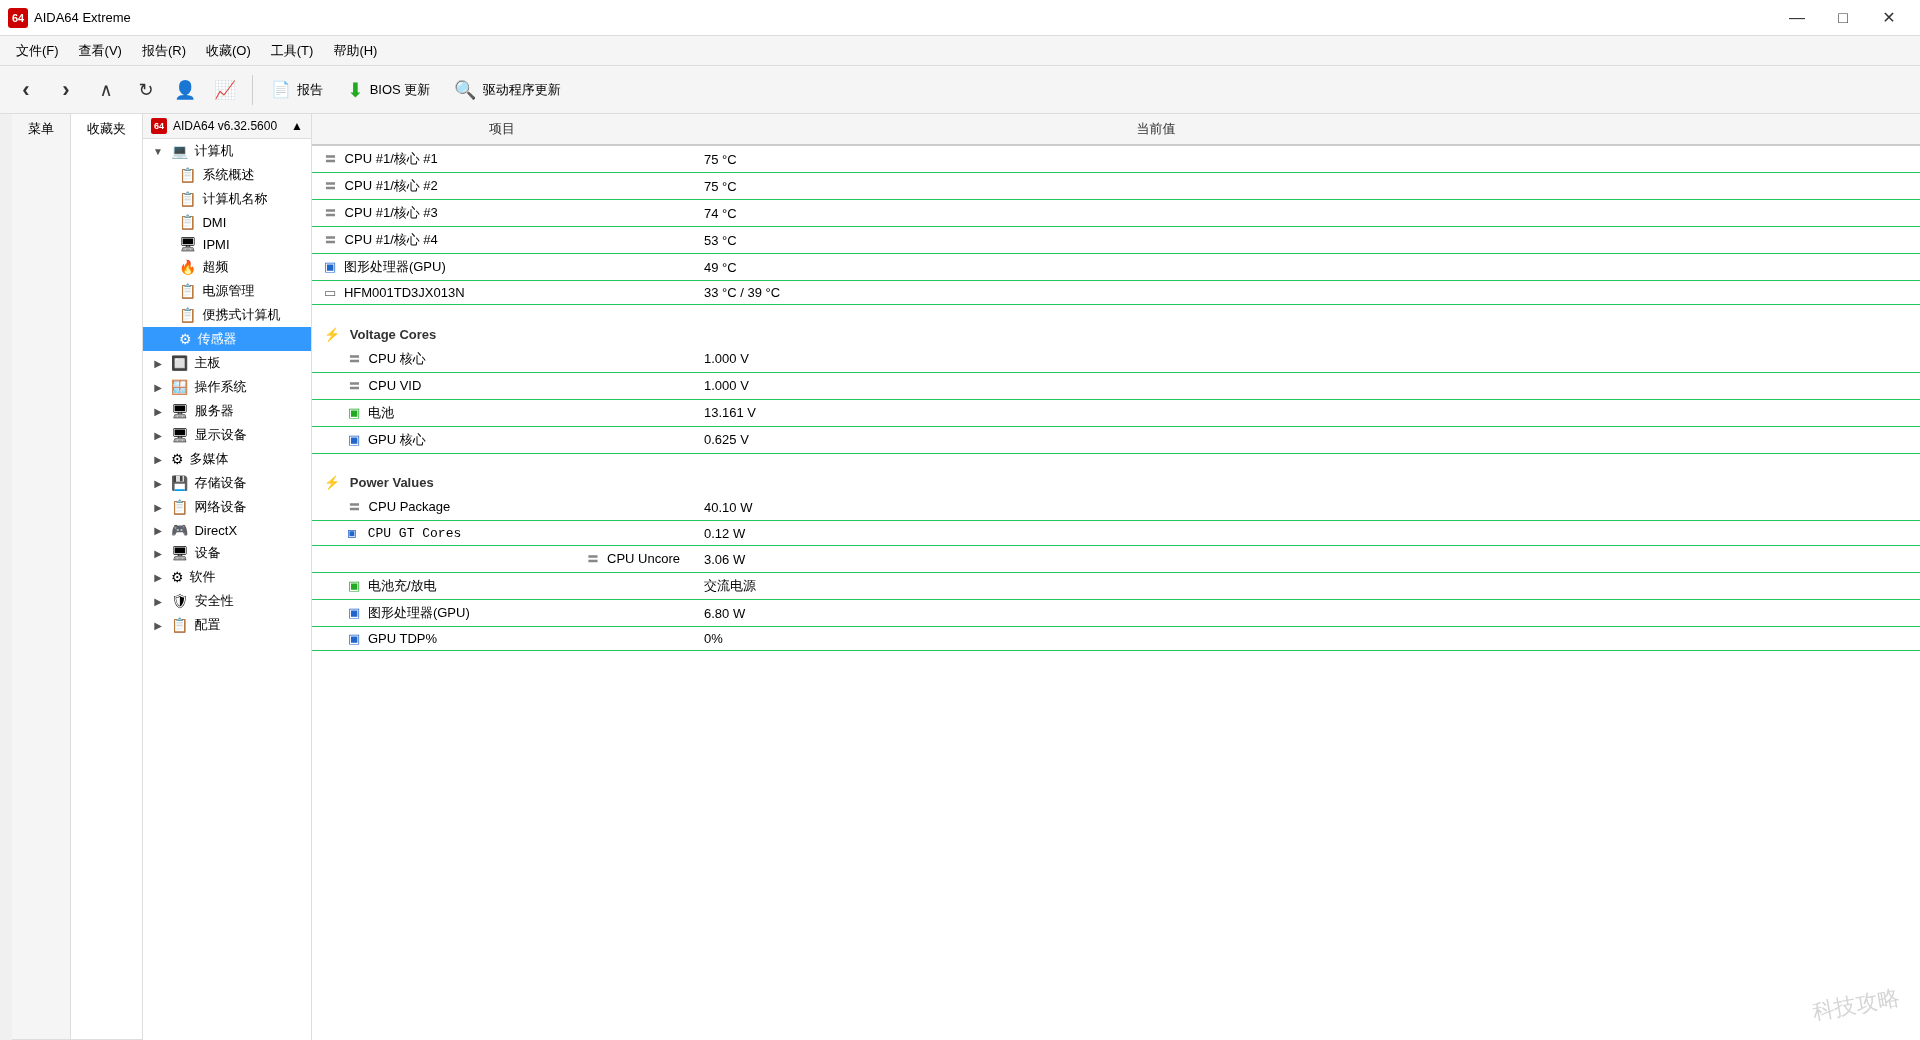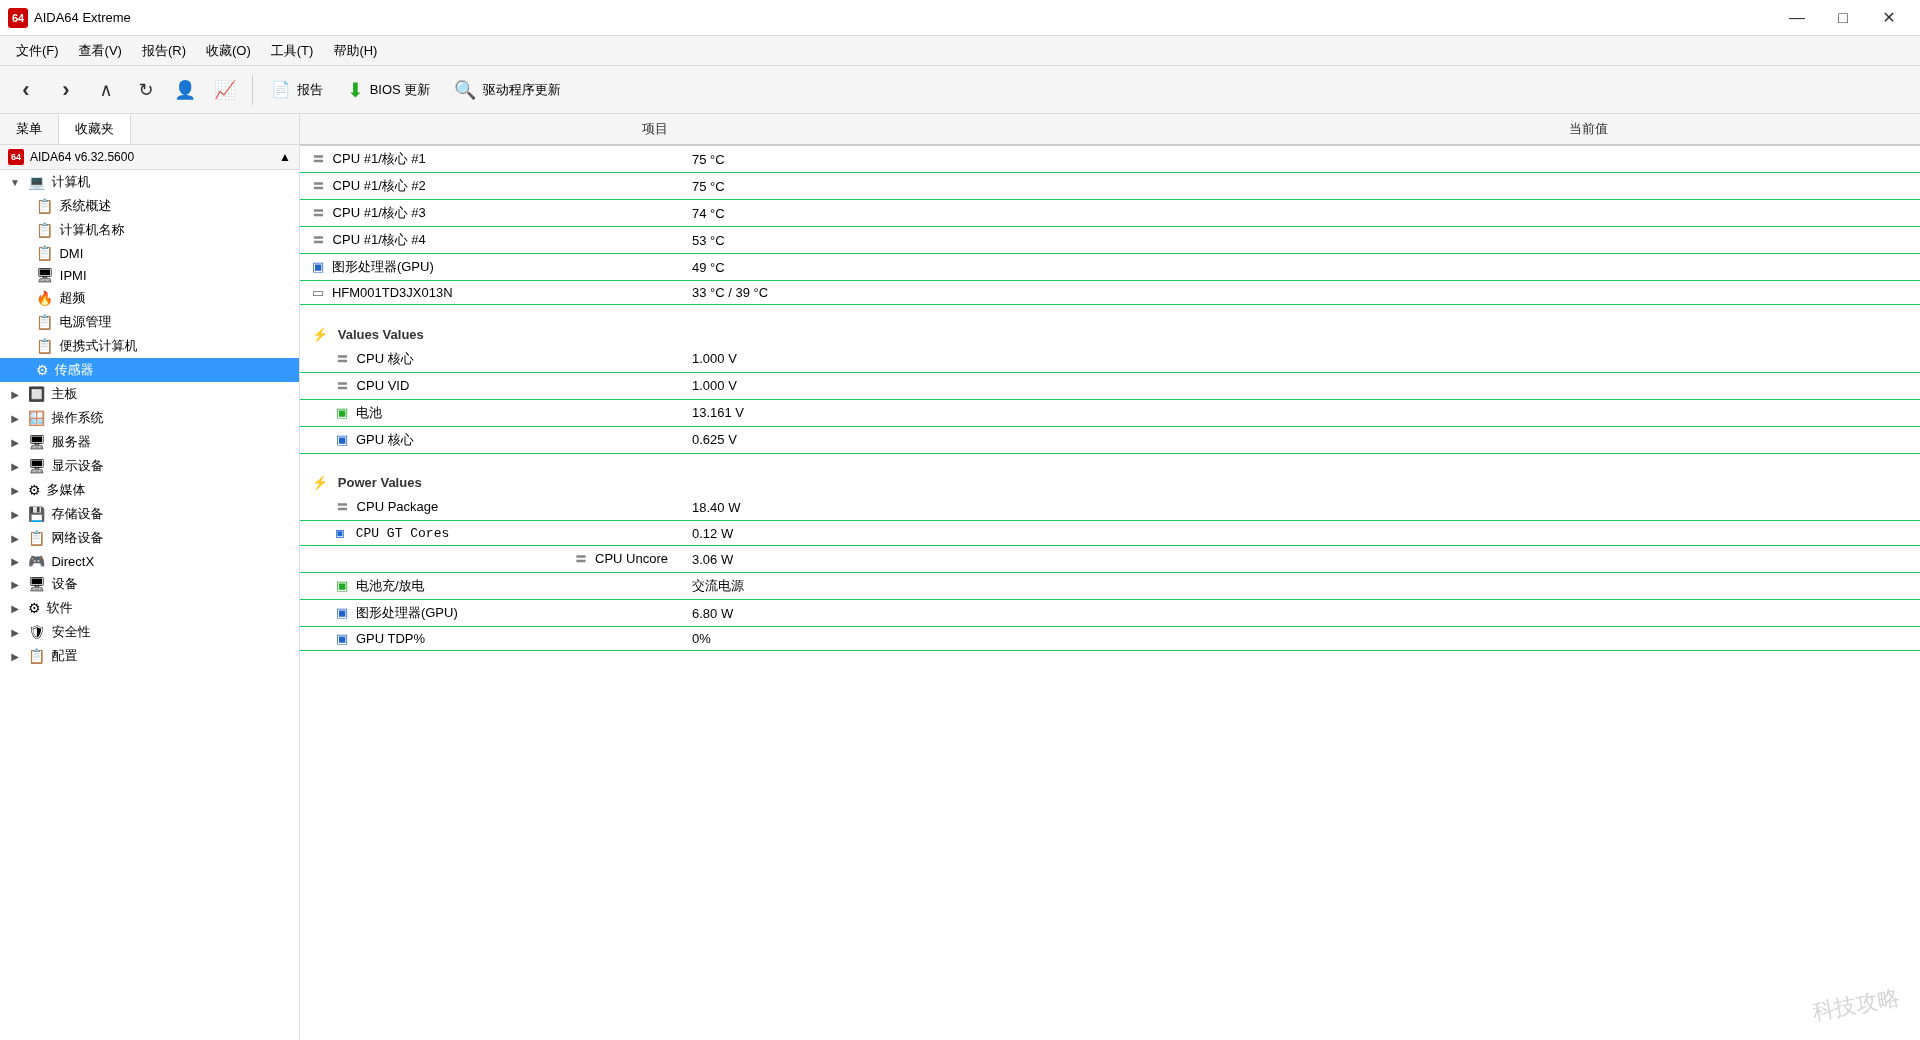--- a/index.html
+++ b/index.html
@@ -66,22 +66,23 @@
       height: calc(1040px - 36px - 30px - 48px);
     }
 
     
     .sidebar {
       width: 300px;
       min-width: 300px;
       background: #fff;
       border-right: 1px solid #ddd;
       display: flex;
-      flex-direction: column;
+      flex-direction: row;
       overflow: hidden;
+      margin-left: 12px;
     }
     .sidebar-tabs {
       display: flex;
       border-bottom: 1px solid #ddd;
       background: #f5f5f5;
     }
     .sidebar-tab {
       padding: 6px 16px;
       cursor: pointer;
       font-size: 13px;
@@ -135,21 +136,21 @@
     
     .data-table {
       width: 100%;
       border-collapse: collapse;
     }
     .data-table th {
       position: sticky;
       top: 0;
       background: #f5f5f5;
       border-bottom: 2px solid #ccc;
-      text-align: right;
+      text-align: center;
       padding: 6px 12px;
       font-weight: normal;
       font-size: 13px;
       color: #333;
       z-index: 1;
     }
     .data-table td {
       padding: 4px 12px;
       font-size: 13px;
       border-bottom: 1px solid #22c55e;
@@ -388,21 +389,21 @@
             <td></td>
         </tr>
 
         <tr>
             <td colspan="3" style="height:12px;border:none;"></td>
           </tr>
 
         <tr class="section-header">
           <td colspan="3">
             <span style="color:#ff8800;margin-right:6px;">⚡</span>
-            <span>Values Values</span>
+            <span>Voltage Cores</span>
           </td>
         </tr>
         <tr class="table-row">
           <td style="padding-left:36px;"><span class="row-icon icon-cpu">〓</span> CPU 核心</td>
           <td>1.000 V</td>
             <td></td>
         </tr>
         <tr class="table-row">
           <td style="padding-left:36px;"><span class="row-icon icon-cpu">〓</span> CPU VID</td>
           <td>1.000 V</td>
@@ -424,21 +425,21 @@
           </tr>
 
         <tr class="section-header">
           <td colspan="3">
             <span style="color:#ff8800;margin-right:6px;">⚡</span>
             <span>Power Values</span>
           </td>
         </tr>
         <tr class="table-row">
           <td style="padding-left:36px;"><span class="row-icon icon-cpu">〓</span> CPU Package</td>
-          <td>18.40 W</td>
+          <td>40.10 W</td>
             <td></td>
         </tr>
         <tr class="table-row">
           <td style="padding-left:36px;font-family:Liberation Mono, monospace;"><span class="row-icon icon-gpu">▣</span> CPU GT Cores</td>
           <td>0.12 W</td>
             <td></td>
         </tr>
         <tr class="table-row">
           <td style="padding-left:36px;text-align:right;"><span class="row-icon icon-cpu">〓</span> CPU Uncore</td>
           <td>3.06 W</td>

